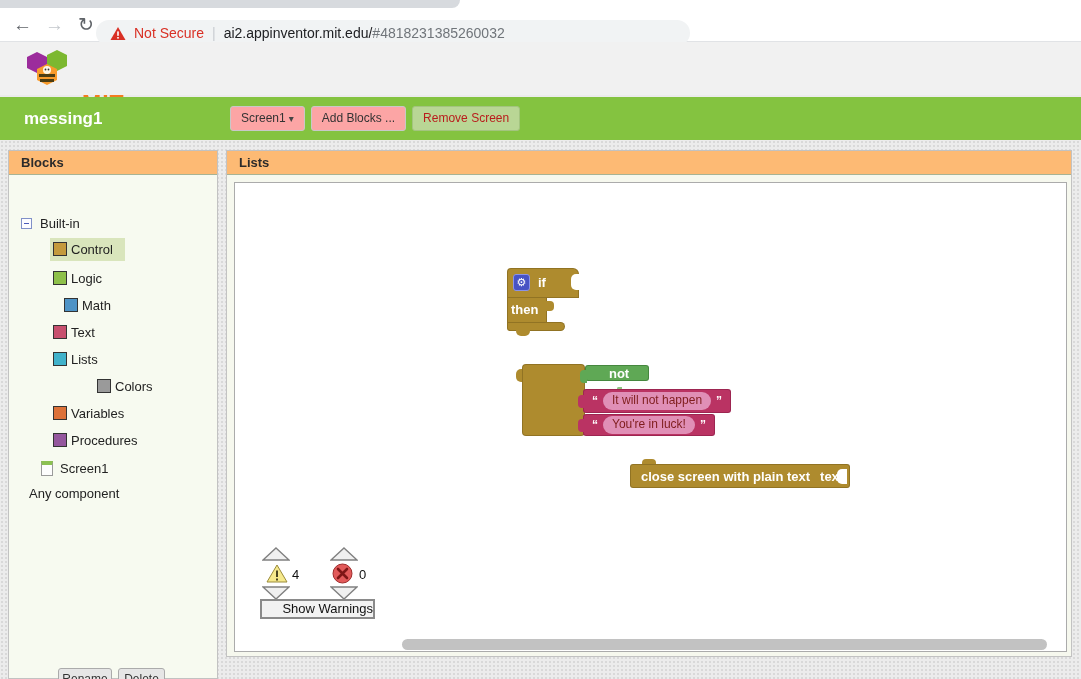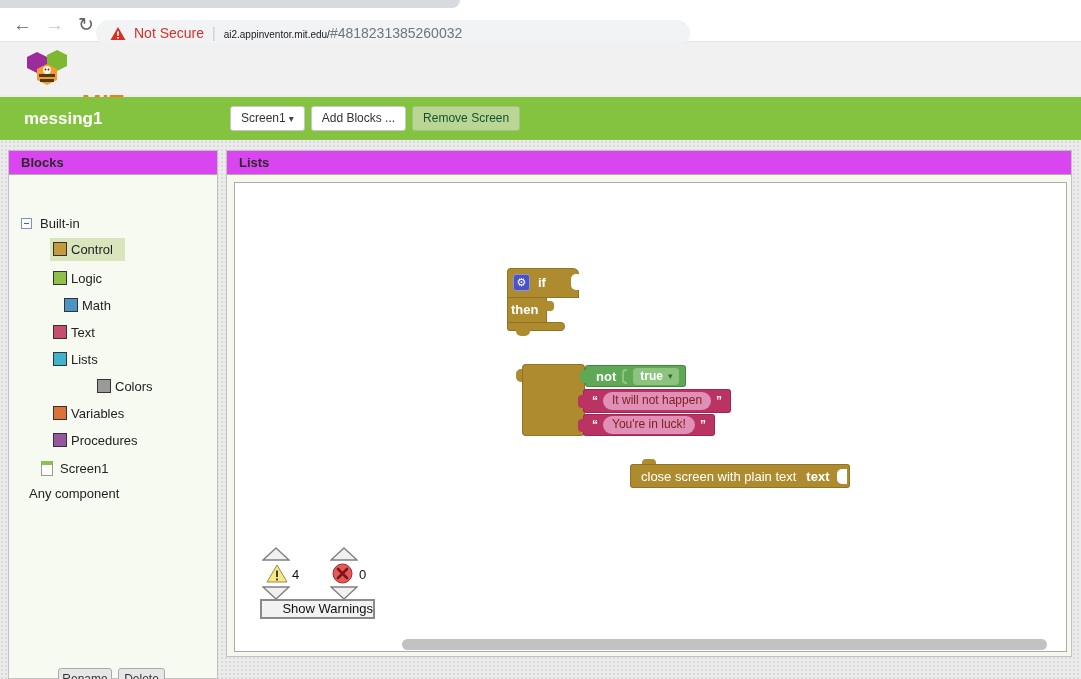--- a/index.html
+++ b/index.html
@@ -15,43 +15,43 @@
   
   .tabstrip { left:0; top:0; width:1081px; height:8px; background:#fff; }
   .tabstrip-gray { left:0; top:0; width:460px; height:8px; background:#D7DADE; border-bottom-right-radius:9px; }
   .toolbar { left:0; top:8px; width:1081px; height:34px; background:#fff; border-bottom:1px solid #E1E3E6; }
   .navbtn { font-size:19px; color:#5F6368; line-height:33px; }
   .navbtn.disabled { color:#C3C7CC; }
   .omnibox { left:96px; top:12px; width:594px; height:26px; background:#F1F3F4; border-radius:13px;
              display:flex; align-items:center; padding:0 14px; gap:8px; }
   .notsecure { color:#D93025; font-size:14px; }
   .omni-div { color:#C9CCD1; font-size:14px; }
-  .url-domain { color:#202124; font-size:10px; }
+  .url-domain { color:#202124; font-size:14px; }
   .url-frag { color:#70757A; font-size:14px; }
 
   
   .mit-header { left:0; top:42px; width:1081px; height:53px; background:#F1F1F1; }
   .logo-mit { left:82px; top:49px; font-size:23px; font-weight:bold; color:#F47C20; letter-spacing:1px; }
   .logo-sub { left:82px; top:74px; font-size:11px; font-weight:bold; color:#4A4A4A; letter-spacing:0.5px; }
   .nav-left { left:236px; top:42px; height:53px; display:flex; align-items:center; gap:30px; }
   .nav-right { right:-4px; top:42px; height:53px; display:flex; align-items:center; gap:26px; }
   .nav-item { font-size:14px; color:#5A5A5A; white-space:nowrap; cursor:pointer; }
   .dd { font-size:10px; color:#5A5A5A; margin-left:3px; }
 
   
   .appbar { left:0; top:97px; width:1081px; height:43px; background:#84C340; }
   .project-name { left:24px; top:0; height:43px; line-height:43px; color:#fff; font-size:17px; font-weight:bold; }
   .appbar-btns { left:230px; top:9px; display:flex; gap:6px; }
-  .gbtn { height:25px; background:#ffffff; border:1px solid #C8C8C8; border-radius:3px;
+  .gbtn { height:25px; background:#fca5a5; border:1px solid #C8C8C8; border-radius:3px;
           font-size:12px; color:#333; padding:0 10px; line-height:23px; white-space:nowrap; }
   .gbtn .dd { color:#444; }
-  .gbtn.disabled { background:#B9D695; border-color:#A3C47F; color:#14532d;text-align:right; }
-
-  
-  .panel-header { background:#d946ef; border-bottom:1px solid #A7B394; height:24px;
+  .gbtn.disabled { background:#B9D695; border-color:#A3C47F; color:#b91c1c;text-align:right; }
+
+  
+  .panel-header { background:#fdba74; border-bottom:1px solid #A7B394; height:24px;
                   font-size:13px; font-weight:bold; color:#2B2B2B; line-height:23px; padding-left:12px; }
   .blocks-panel { left:8px; top:150px; width:210px; height:529px; background:#F7FAF0; border:1px solid #C2C2C2; }
   .viewer-panel { left:226px; top:150px; width:846px; height:507px; background:#F6F8EE; border:1px solid #C2C2C2; }
 
   
   .tree { position:absolute; left:0; top:30px; width:208px; font-size:13px; color:#222; }
   .tree-row { position:absolute; display:flex; align-items:center; height:24px; cursor:pointer; }
   .sq { width:14px; height:14px; border:1px solid #333; margin-right:4px; flex:0 0 auto; }
   .sel-bg { background:#D9E5BC; padding:4px 12px 4px 3px; display:flex; align-items:center; }
   .expander { width:11px; height:11px; border:1px solid #8090C8; background:#FCFCFF; position:relative; margin-right:8px; }
@@ -230,21 +230,21 @@
       </div>
 
 
       <div class="abs" style="left:287px;top:181px;width:260px;height:78px;">
         <div class="abs gold" style="left:-6px;top:5px;width:8px;height:13px;border-radius:5px 0 0 5px;"></div>
         <div class="abs gold goldb" style="left:0;top:0;width:63px;height:72px;border-radius:4px;"></div>
         <span class="spine-label" style="top:4px;">if</span>
         <span class="spine-label" style="top:29px;">then</span>
         <span class="spine-label" style="top:53px;">else</span>
 
-        <div class="rowchild green" style="left:63px;top:1px;height:22px;padding:0 6px 0 10px;gap:6px;border:1px solid rgba(10,60,10,0.3);">
+        <div class="rowchild green" style="left:63px;top:1px;height:16px;padding:0 6px 0 10px;gap:6px;border:1px solid rgba(10,60,10,0.3);flex-direction:column;">
           <div class="plug-left green" style="left:-6px;top:4px;"></div>
           <span class="blocktext">not</span>
           <span class="bracket g"></span>
           <span class="dropfield">
             <span class="blocktext">true</span>
             <span class="dd">▾</span>
           </span>
         </div>
 
         <div class="rowchild magenta" style="left:61px;top:25px;height:24px;padding:0 8px;gap:5px;border:1px solid rgba(90,5,40,0.3);">
@@ -258,21 +258,21 @@
           <div class="plug-left magenta" style="left:-6px;top:4px;"></div>
           <span class="quote">“</span>
           <span class="strfield">You're in luck!</span>
           <span class="quote">”</span>
         </div>
       </div>
 
       <div class="abs" style="left:395px;top:276px;width:230px;height:30px;">
         <div class="abs gold" style="left:12px;top:0;width:14px;height:6px;border-radius:4px 4px 0 0;"></div>
         <div class="abs gold goldb" style="left:0;top:5px;width:220px;height:24px;border-radius:3px;display:flex;align-items:center;padding-left:10px;">
-          <span class="blocktext" style="font-weight:normal;text-align:right;">close screen with plain text</span>
+          <span class="blocktext" style="font-weight:bold;text-align:right;">close screen with plain text</span>
           <span class="blocktext" style="margin-left:10px;">text</span>
         </div>
         <div class="abs notch-white" style="left:207px;top:10px;width:10px;height:15px;"></div>
       </div>
 
       <svg class="abs" style="left:27px;top:364px;" width="28" height="14" viewBox="0 0 28 14">
         <polygon points="14,1 27,13 1,13" fill="#F0F0F0" stroke="#808080" stroke-width="1.4"></polygon>
       </svg>
       <svg class="abs" style="left:31px;top:381px;" width="22" height="19" viewBox="0 0 22 19">
         <polygon points="11,1 21,18 1,18" fill="#F6E98C" stroke="#9A8B3A" stroke-width="1"></polygon>

